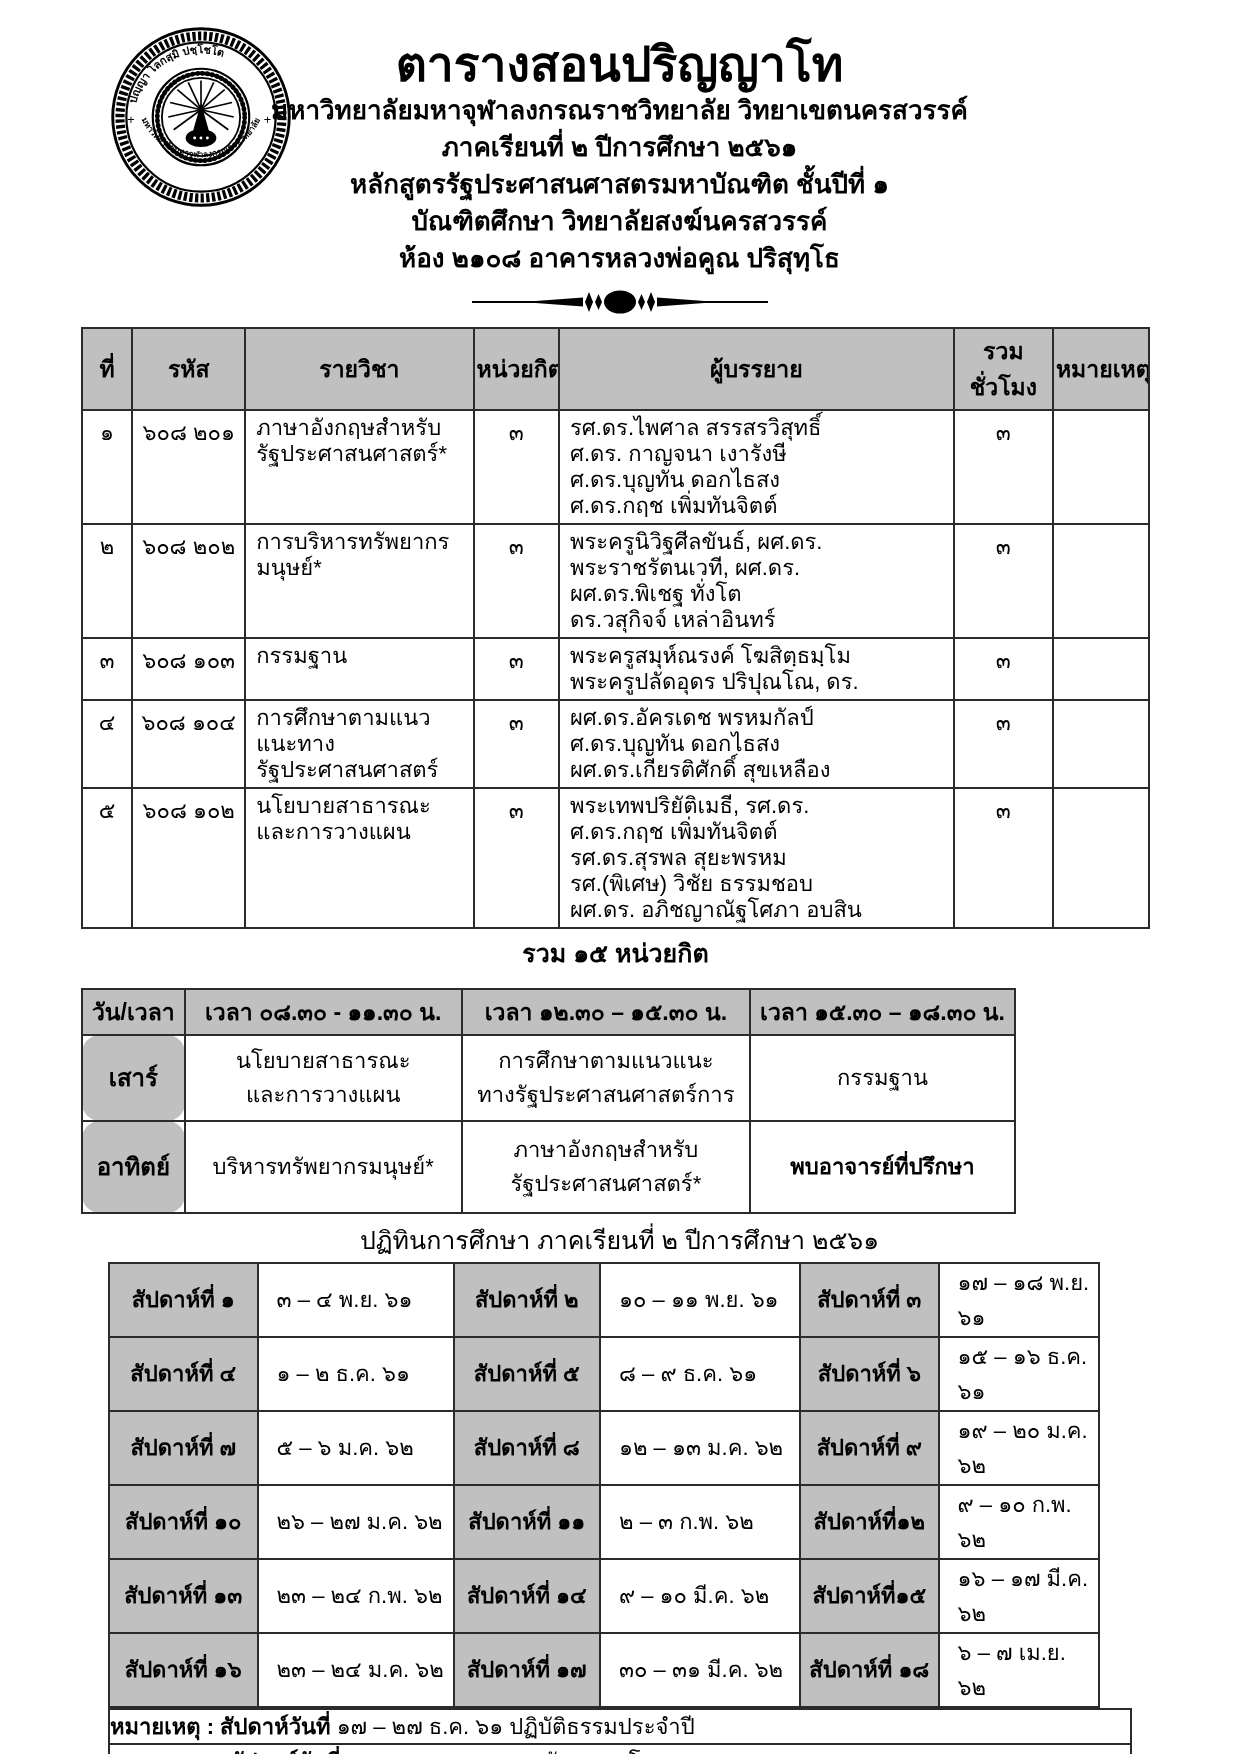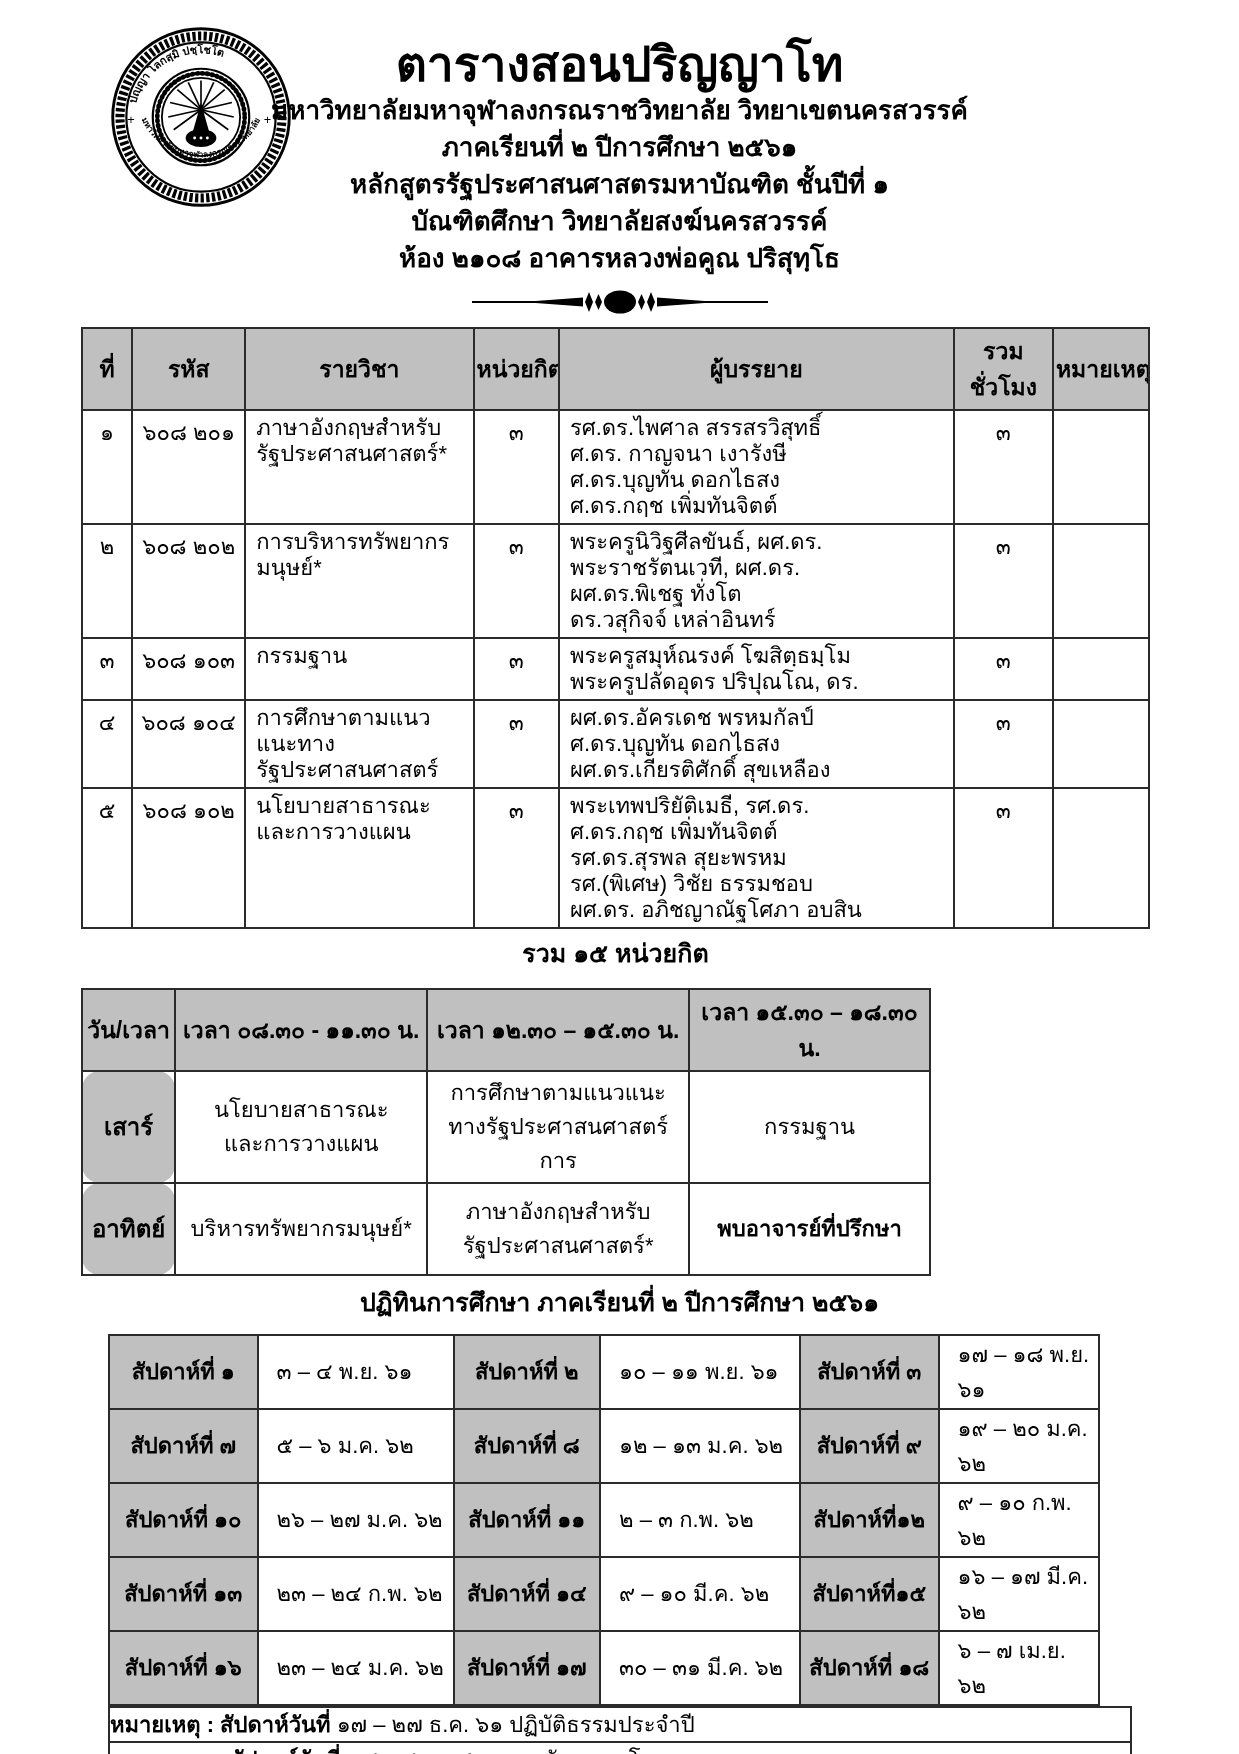--- a/index.html
+++ b/index.html
@@ -21,30 +21,30 @@
   
   .course{margin-left:81px;width:1069px;font-size:22px;}
   .course th{font-size:23px;font-weight:bold;padding:4px 2px;}
   .course td{vertical-align:top;padding:4px 4px;}
   .course .c-center{text-align:center;}
   .course .c-left{text-align:left;padding-left:10px;}
   .course .ln{line-height:26px;}
   .total-line{width:1069px;margin-left:81px;text-align:center;
     font-size:25px;font-weight:bold;padding:4px 0 15px 0;}
   
-  .schedule{margin-left:81px;width:850px;font-size:22px;}
+  .schedule{margin-left:81px;width:935px;font-size:22px;}
   .schedule th{font-size:23px;font-weight:bold;padding:4px 2px;}
   .schedule td{text-align:center;vertical-align:middle;padding:4px 2px;}
   .schedule .day{font-size:24px;font-weight:bold;border-radius:18px;}
   .schedule .ln{line-height:34px;}
   .schedule .bold .ln{font-weight:bold;}
   .sat .slot{height:76px;}
   .sun .slot{height:82px;}
   
-  .cal-title{text-align:center;font-size:25px;font-weight:bold;margin:6px 0 12px 0;}
+  .cal-title{text-align:center;font-size:25px;font-weight:normal;margin:6px 0 2px 0;}
   .calendar{margin-left:108px;width:992px;font-size:22px;}
   .calendar td{height:30px;padding:1px 4px;}
   .calendar .wk{font-weight:bold;text-align:center;}
   .calendar .dt{text-align:left;padding-left:18px;}
   
   .notes{margin-left:108px;width:1024px;font-size:22px;}
   .notes td{padding:2px 0;line-height:29px;}
   .notes .indent{padding-left:120px;}
   .notes b{font-weight:bold;}
 </style>
@@ -282,20 +282,28 @@
     <tbody>
         <tr>
           <td class="wk gray">สัปดาห์ที่ ๑</td>
           <td class="dt">๓ – ๔ พ.ย. ๖๑</td>
           <td class="wk gray">สัปดาห์ที่ ๒</td>
           <td class="dt">๑๐ – ๑๑ พ.ย. ๖๑</td>
           <td class="wk gray">สัปดาห์ที่ ๓</td>
           <td class="dt">๑๗ – ๑๘ พ.ย. ๖๑</td>
         </tr>
         <tr>
+          <td class="wk gray">สัปดาห์ที่ ๔</td>
+          <td class="dt">๑ – ๒ ธ.ค. ๖๑</td>
+          <td class="wk gray">สัปดาห์ที่ ๕</td>
+          <td class="dt">๘ – ๙  ธ.ค. ๖๑</td>
+          <td class="wk gray">สัปดาห์ที่ ๖</td>
+          <td class="dt">๑๕ – ๑๖ ธ.ค. ๖๑</td>
+        </tr>
+        <tr>
           <td class="wk gray">สัปดาห์ที่ ๗</td>
           <td class="dt">๕ – ๖ ม.ค. ๖๒</td>
           <td class="wk gray">สัปดาห์ที่ ๘</td>
           <td class="dt">๑๒ – ๑๓ ม.ค. ๖๒</td>
           <td class="wk gray">สัปดาห์ที่ ๙</td>
           <td class="dt">๑๙ – ๒๐ ม.ค. ๖๒</td>
         </tr>
         <tr>
           <td class="wk gray">สัปดาห์ที่ ๑๐</td>
           <td class="dt">๒๖ – ๒๗ ม.ค. ๖๒</td>

